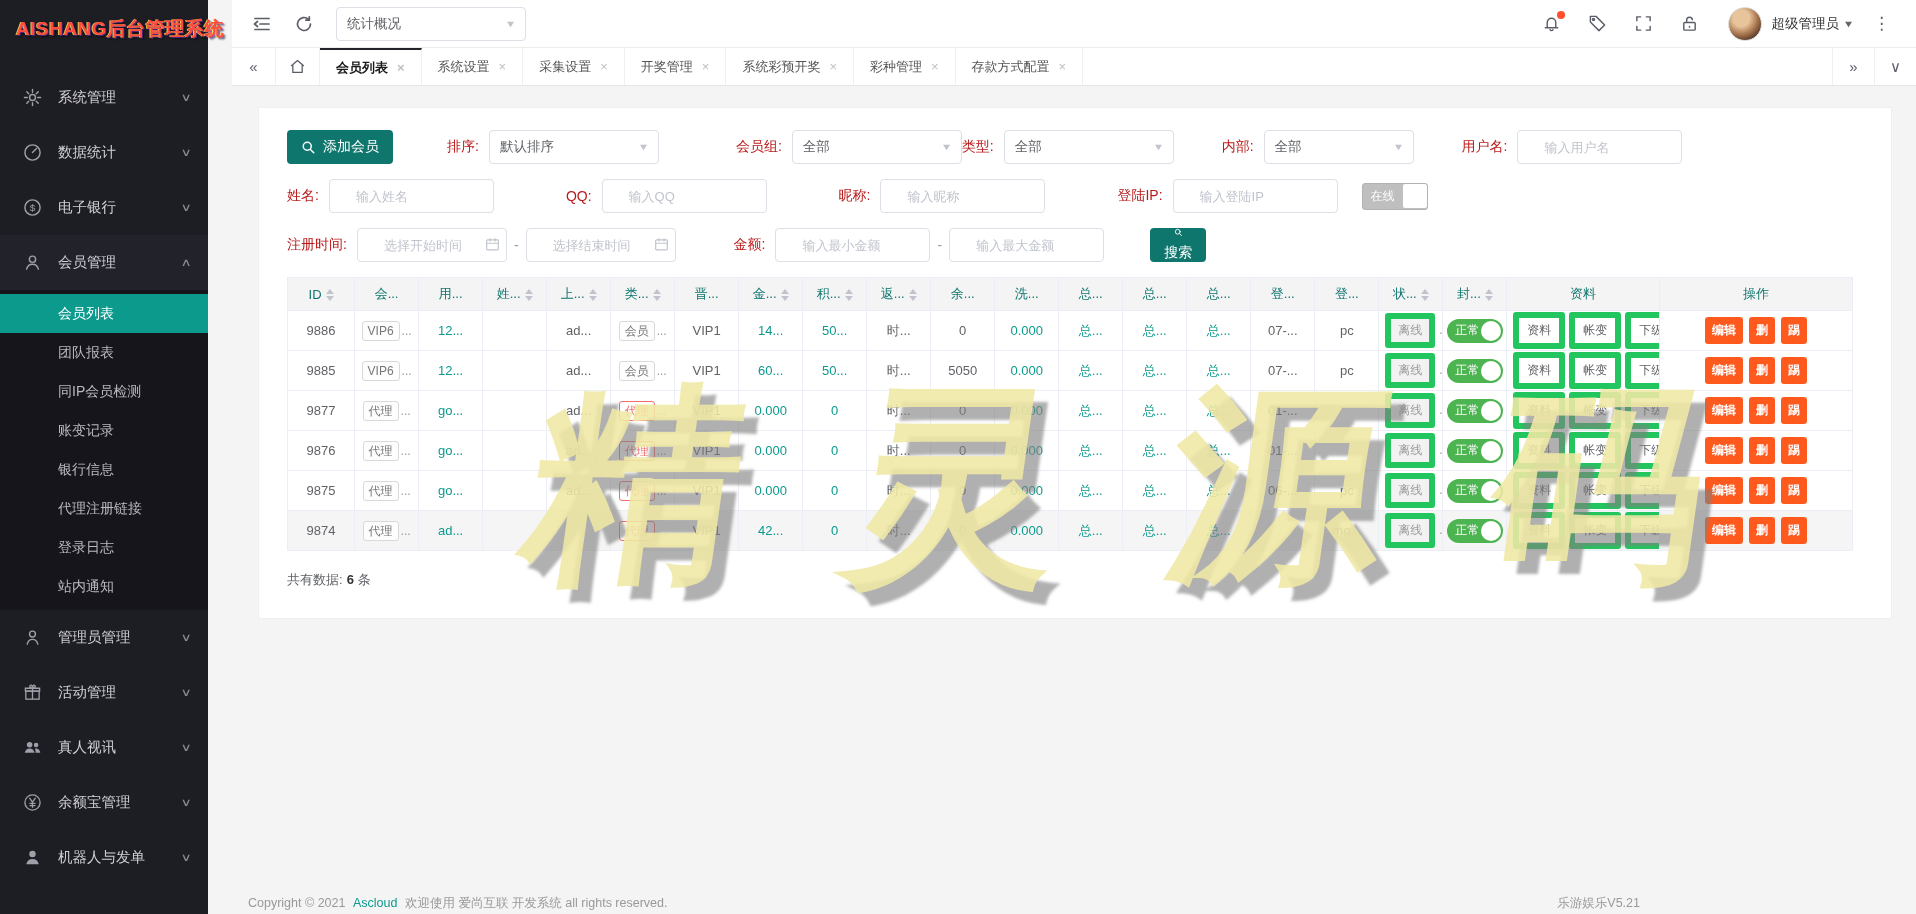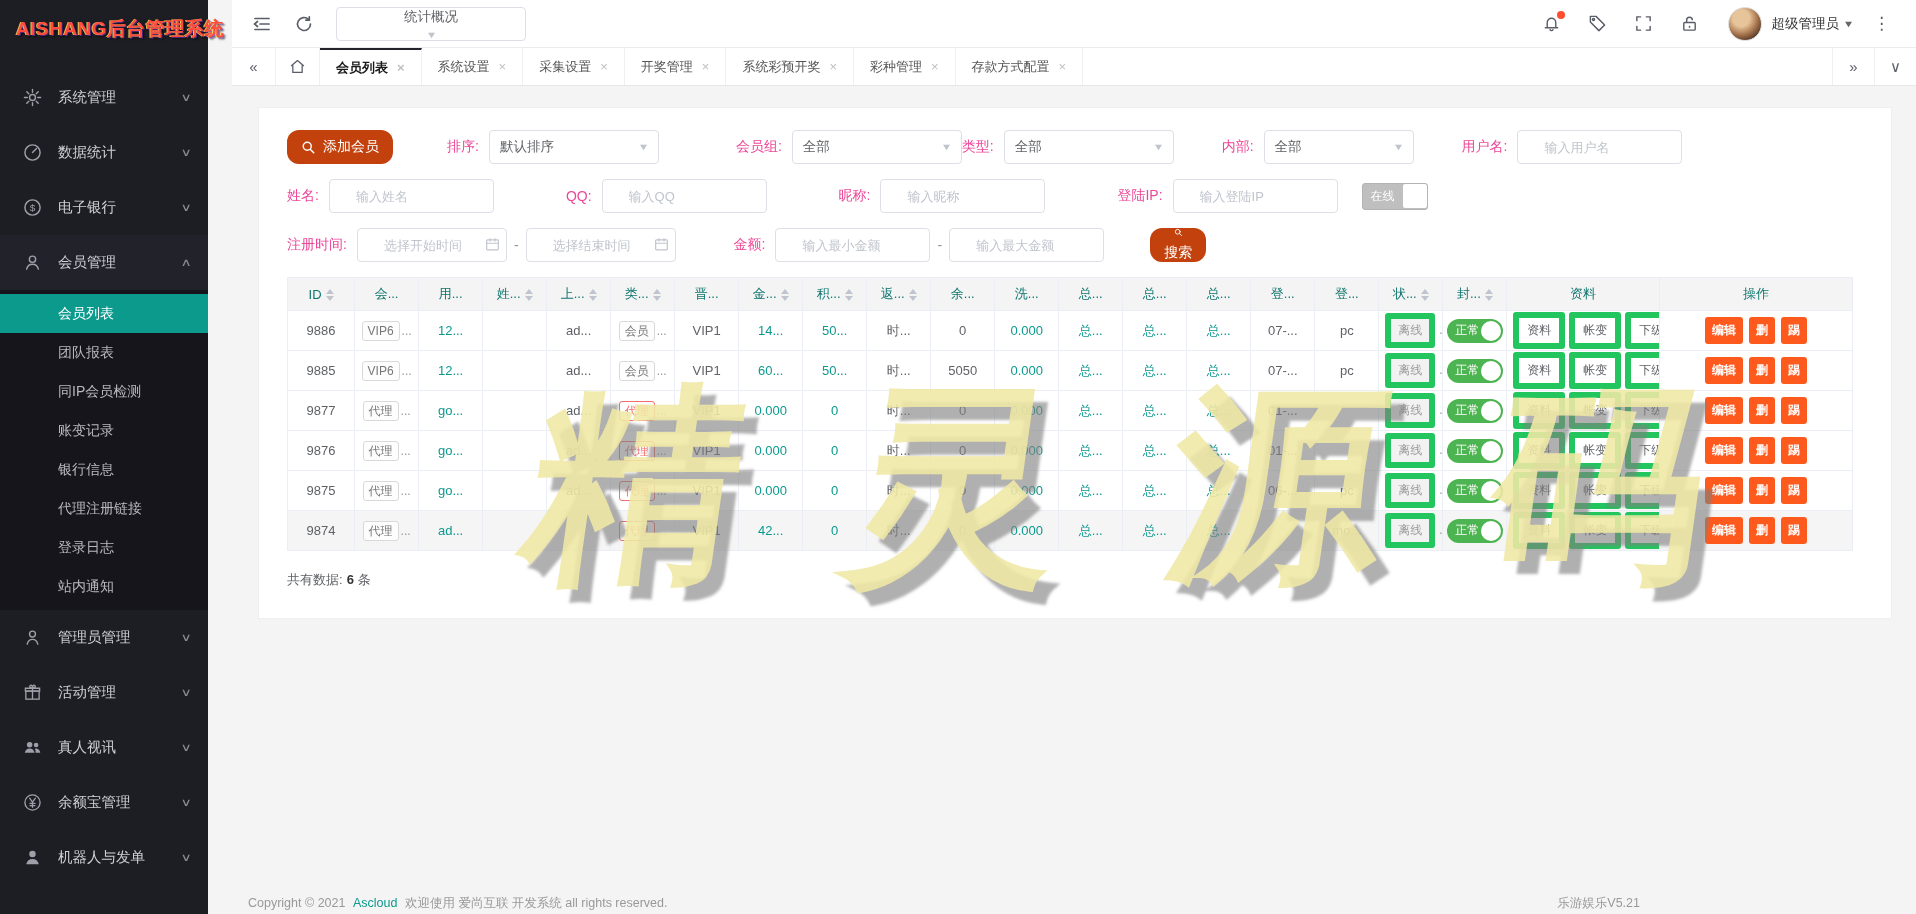--- a/index.html
+++ b/index.html
@@ -20,21 +20,21 @@
   .submenu{background:#15151b;padding:4px 0;}
   .submenu-item{height:39px;display:flex;align-items:center;padding-left:58px;color:#b9b9bf;font-size:14px;cursor:pointer;}
   .submenu-item.active{background:#0c9a8d;color:#fff;}
   
   .main{position:absolute;left:232px;right:0;top:0;bottom:0;background:#f4f4f5;}
   
   .toolbar{height:48px;background:#fff;border-bottom:1px solid #ececec;display:flex;align-items:center;padding:0 26px 0 20px;}
   .tool-icon{width:20px;height:20px;margin-right:22px;display:inline-flex;cursor:pointer;flex:none;}
   .tool-icon svg{width:20px;height:20px;}
   .nav-select{width:190px;height:34px;border:1px solid #dcdfe6;border-radius:4px;display:flex;align-items:center;
-    justify-content:space-between;padding:0 10px;font-size:13.5px;color:#606266;cursor:pointer;flex-direction:column;}
+    justify-content:space-between;padding:0 10px;font-size:13.5px;color:#606266;cursor:pointer;}
   .caret{font-size:9px;color:#c0c4cc;transform:scaleX(1.3);}
   .toolbar-spacer{flex:1;}
   .tb-right{display:flex;align-items:center;}
   .tbr-icon{width:20px;height:20px;margin-left:26px;position:relative;display:inline-flex;cursor:pointer;}
   .tbr-icon svg{width:19px;height:19px;}
   .red-dot{position:absolute;right:-3px;top:-3px;width:8px;height:8px;border-radius:50%;background:#ff4d2e;}
   .avatar{width:34px;height:34px;border-radius:50%;margin-left:28px;cursor:pointer;flex:none;
     background:radial-gradient(circle at 38% 32%,#e8c49a 0 28%,#a8764f 55%,#5a3b28 78%,#2e2019);border:1px solid #ddd;}
   .user-name{margin-left:10px;font-size:13.5px;color:#333;cursor:pointer;}
   .user-caret{font-size:9px;color:#666;margin-left:5px;transform:scaleX(1.3);}
@@ -47,22 +47,22 @@
   .tab{display:flex;align-items:center;padding:0 16px;border-right:1px solid #f0f0f0;font-size:13px;color:#555;cursor:pointer;position:relative;}
   .tab.active{border-top:2px solid #23232b;font-weight:bold;color:#1a1a1a;}
   .tab-close{margin-left:9px;color:#bfbfbf;font-size:13px;}
   .tabbar-right{position:absolute;right:0;top:0;bottom:0;display:flex;}
   .tabbar-right .tab-nav-icon{border-right:none;border-left:1px solid #f0f0f0;width:42px;}
   
   .content{position:absolute;left:0;right:0;top:87px;bottom:24px;background:#f4f4f5;overflow:hidden;}
   .card{margin:20px 24px 0 26px;background:#fff;border:1px solid #efefef;padding:22px 24px 18px 28px;min-height:512px;}
   .frow{display:flex;align-items:center;margin-bottom:15px;}
   .fgroup{display:flex;align-items:center;}
-  .flabel{margin-right:10px;color:#ec4899;white-space:nowrap;}
-  .btn-teal{height:34px;background:#c2410c;color:#fff;border:none;border-radius:12px;padding:0 14px;font-size:14px;
+  .flabel{margin-right:10px;color:#b91c1c;white-space:nowrap;}
+  .btn-teal{height:34px;background:#0f766e;color:#fff;border:none;border-radius:4px;padding:0 14px;font-size:14px;
     display:inline-flex;align-items:center;gap:7px;cursor:pointer;font-family:inherit;}
   .btn-teal svg{width:15px;height:15px;}
   .f-input{height:34px;width:165px;border:1px solid #dcdfe6;border-radius:4px;padding:0 26px;font-size:13px;color:#606266;outline:none;font-family:inherit;}
   .f-input::placeholder{color:#c0c4cc;}
   .select{height:34px;width:170px;border:1px solid #dcdfe6;border-radius:4px;display:flex;align-items:center;
     justify-content:space-between;padding:0 10px;font-size:13.5px;cursor:pointer;background:#fff;}
   .dinput{position:relative;width:150px;}
   .dinput .f-input{width:150px;padding-right:28px;}
   .dinput svg{position:absolute;right:7px;top:9px;width:15px;height:15px;}
   .dash{margin:0 7px;color:#999;}

